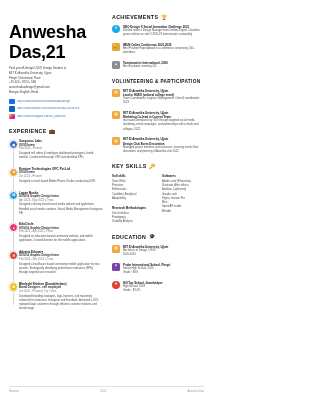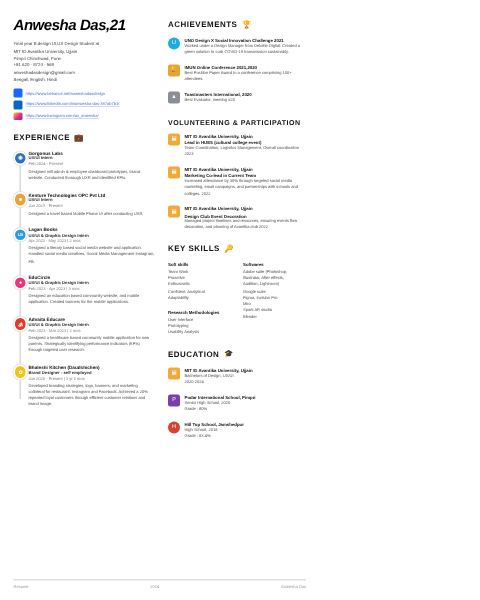--- a/index.html
+++ b/index.html
@@ -25,27 +25,26 @@
   .cols {
     display: flex;
     gap: 9px;
     align-items: flex-start;
   }
   .col-left { width: 94px; flex: 0 0 94px; }
   .col-right { width: 94px; flex: 0 0 94px; }
 
   
   .name {
-    font-size: 10px;
+    font-size: 18px;
     font-weight: bold;
     letter-spacing: -0.3px;
     line-height: 1.12;
-    margin: 0 0 4px 0;
+    margin: 10px 0 4px 0;
     color: #000;
-    font-style: italic;
   }
   .intro {
     font-size: 2.9px;
     line-height: 1.62;
     color: #3d3d3d;
     margin-bottom: 4px;
   }
   .intro div { white-space: nowrap; overflow: hidden; }
 
   

